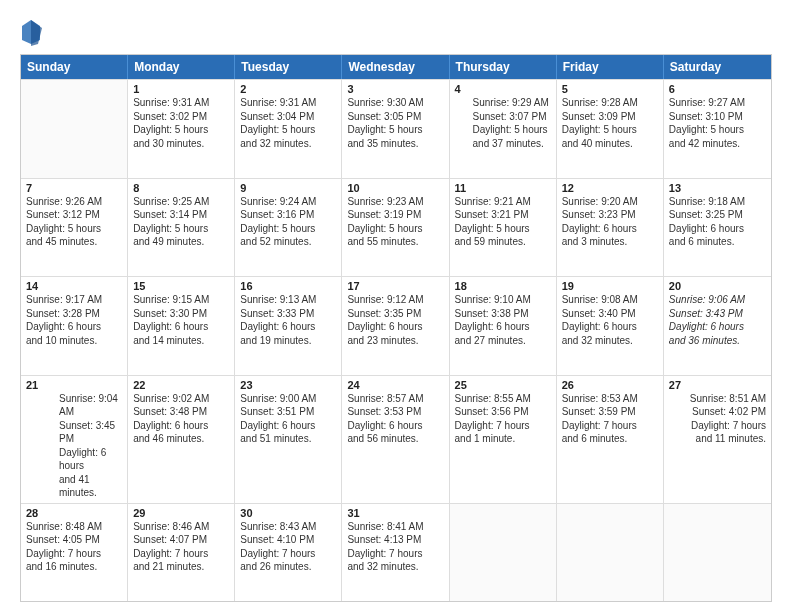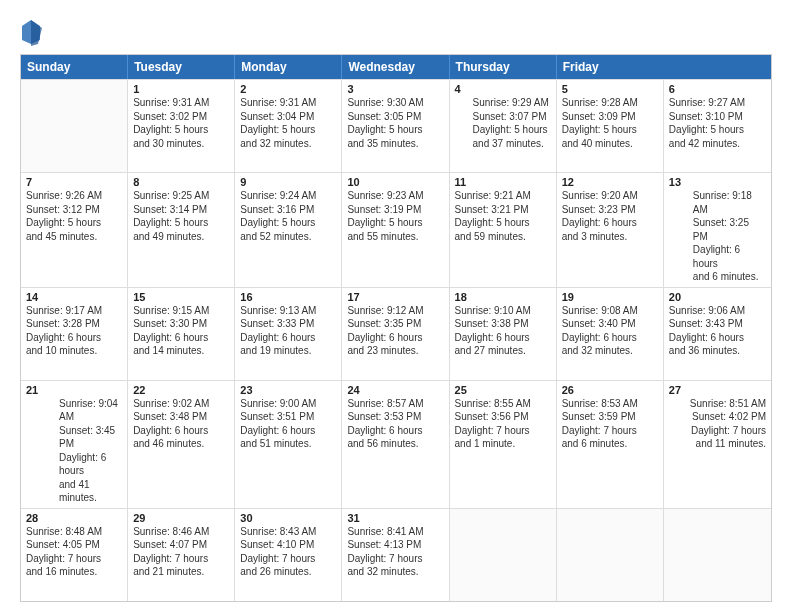--- a/index.html
+++ b/index.html
@@ -123,25 +123,26 @@
     </div>
     <div class="title-area">
       <div class="month-title"></div>
       <div class="location"></div>
     </div>
   </div>
 
   <div class="calendar">
     <div class="cal-header" id="cal-header-row">
         <div class="cal-header-cell">Sunday</div>
+        <div class="cal-header-cell">Monday</div>
         <div class="cal-header-cell">Tuesday</div>
-        <div class="cal-header-cell">Monday</div>
         <div class="cal-header-cell">Wednesday</div>
         <div class="cal-header-cell">Thursday</div>
         <div class="cal-header-cell">Friday</div>
+        <div class="cal-header-cell">Saturday</div>
       </div>
     <div class="cal-body" id="cal-body">
         <div class="cal-row">
           <div class="cal-cell empty"></div>
           <div class="cal-cell">
             <div class="day-num">1</div>
             <div class="day-info" style="white-space: pre-line;">Sunrise: 9:31 AM
 Sunset: 3:02 PM
 Daylight: 5 hours
 and 30 minutes.</div>
@@ -220,21 +221,21 @@
           </div>
           <div class="cal-cell">
             <div class="day-num">12</div>
             <div class="day-info" style="white-space: pre-line;">Sunrise: 9:20 AM
 Sunset: 3:23 PM
 Daylight: 6 hours
 and 3 minutes.</div>
           </div>
           <div class="cal-cell">
             <div class="day-num">13</div>
-            <div class="day-info" style="white-space: pre-line; margin-left: 24px;">Sunrise: 9:18 AM
+            <div class="day-info" style="white-space: pre-line;">Sunrise: 9:18 AM
 Sunset: 3:25 PM
 Daylight: 6 hours
 and 6 minutes.</div>
           </div>
         </div>
         <div class="cal-row">
           <div class="cal-cell">
             <div class="day-num">14</div>
             <div class="day-info" style="white-space: pre-line;">Sunrise: 9:17 AM
 Sunset: 3:28 PM
@@ -271,21 +272,21 @@
           </div>
           <div class="cal-cell">
             <div class="day-num">19</div>
             <div class="day-info" style="white-space: pre-line;">Sunrise: 9:08 AM
 Sunset: 3:40 PM
 Daylight: 6 hours
 and 32 minutes.</div>
           </div>
           <div class="cal-cell">
             <div class="day-num">20</div>
-            <div class="day-info" style="white-space: pre-line;">Sunrise: 9:06 AM
+            <div class="day-info" style="white-space: pre-line; font-style: italic;">Sunrise: 9:06 AM
 Sunset: 3:43 PM
 Daylight: 6 hours
 and 36 minutes.</div>
           </div>
         </div>
         <div class="cal-row">
           <div class="cal-cell">
             <div class="day-num">21</div>
             <div class="day-info" style="white-space: pre-line; margin-left: 33px;">Sunrise: 9:04 AM
 Sunset: 3:45 PM

